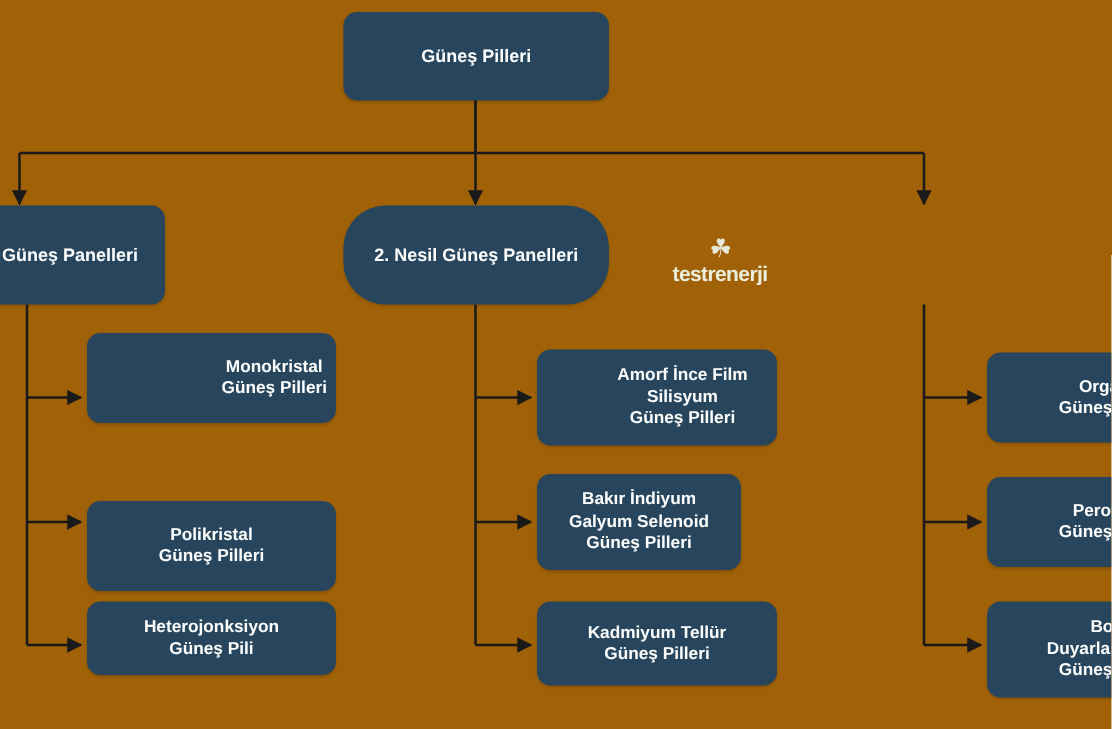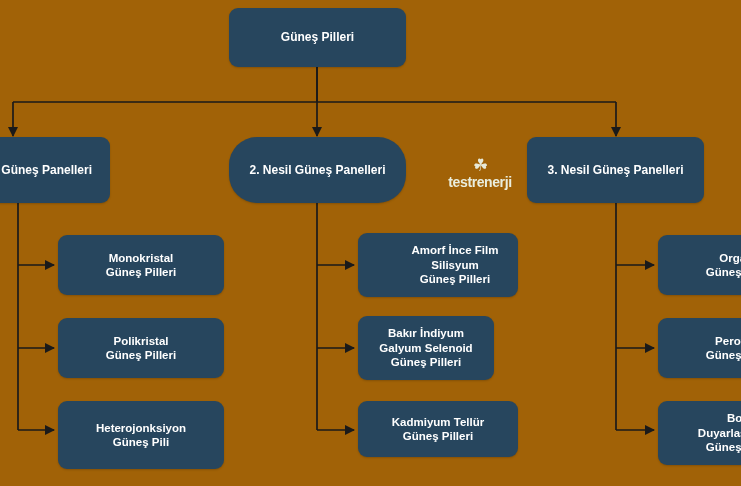--- a/index.html
+++ b/index.html
@@ -125,33 +125,30 @@
   </div>
 
   <div class="node level2" style="left:-62px; top:137px; width:172px; height:66px;">
     <span class="label">1. Nesil Güneş Panelleri</span>
   </div>
 
   <div class="node level2" style="left:229px; top:137px; width:177px; height:66px;border-radius:28px;">
     <span class="label">2. Nesil Güneş Panelleri</span>
   </div>
 
-  <div class="node level2" style="left:527px; top:137px; width:177px; height:66px;">
-    <span class="label">3. Nesil Güneş Panelleri</span>
-  </div>
 
-  <div class="node leaf" style="left:58px; top:235px; width:166px; height:60px;">
+  <div class="node leaf" style="left:58px; top:222px; width:166px; height:60px;justify-content:flex-end;">
     <span class="label">Monokristal
 Güneş Pilleri</span>
   </div>
-  <div class="node leaf" style="left:58px; top:318px; width:166px; height:60px;">
+  <div class="node leaf" style="left:58px; top:334px; width:166px; height:60px;">
     <span class="label">Polikristal
 Güneş Pilleri</span>
   </div>
-  <div class="node leaf" style="left:58px; top:401px; width:166px; height:68px;justify-content:center;">
+  <div class="node leaf" style="left:58px; top:401px; width:166px; height:49px;justify-content:center;">
     <span class="label">Heterojonksiyon
 Güneş Pili</span>
   </div>
 
   <div class="node leaf" style="left:358px; top:233px; width:160px; height:64px;padding-left:40px;">
     <span class="label">Amorf İnce Film
 Silisyum
 Güneş Pilleri</span>
   </div>
   <div class="node leaf" style="left:358px; top:316px; width:136px; height:64px;">

